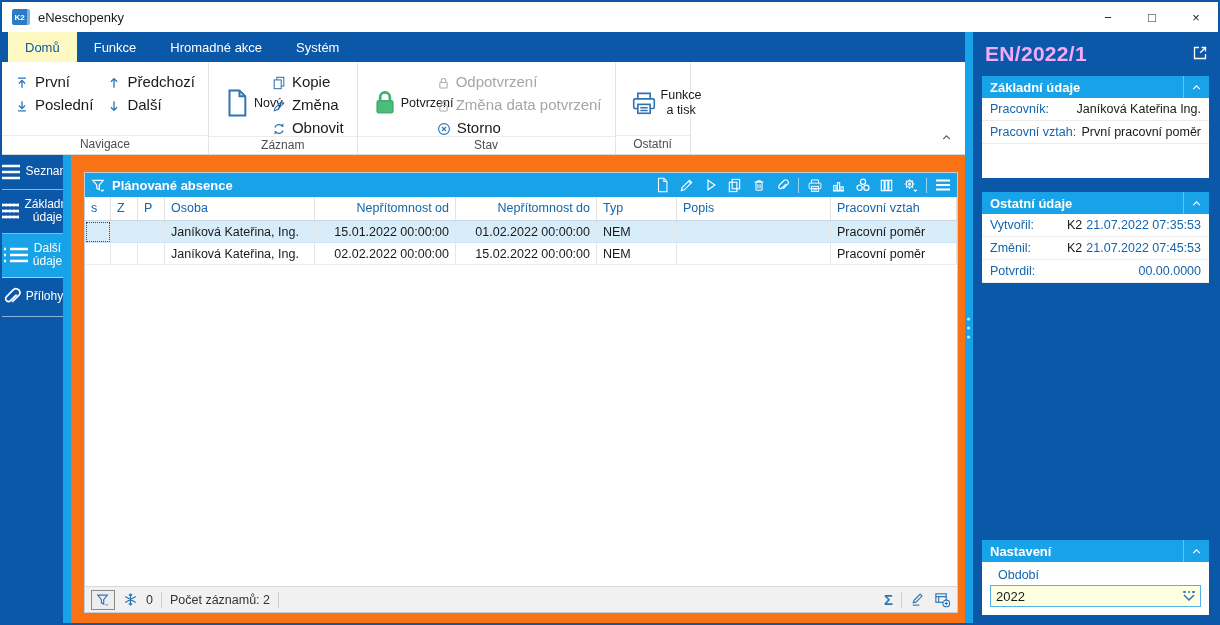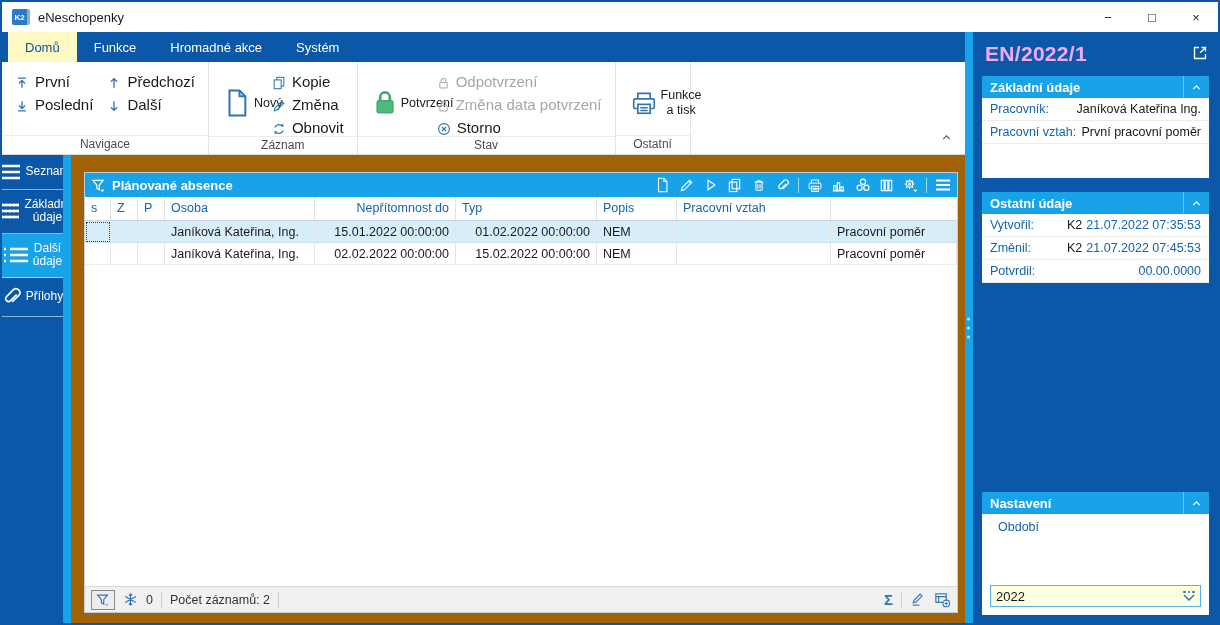--- a/index.html
+++ b/index.html
@@ -45,21 +45,21 @@
   .sidebar { width:61px; background:#0B57A8; display:flex; flex-direction:column; flex:0 0 auto; }
   .side-item { display:flex; flex-direction:row; align-items:center; justify-content:center; gap:4px;
                color:#fff; font-size:12px; text-align:center; line-height:1.12; padding:8px 2px;
                border-bottom:1px solid rgba(255,255,255,0.55); cursor:default; }
   .side-item.active { background:#18A2E8; }
   .side-item .lbl { max-width:58px; }
   .vsplit { width:8px; background:#18A2E8; flex:0 0 auto; position:relative; }
   .vsplit .grip { position:absolute; left:2px; top:50%; transform:translateY(-50%); display:flex; flex-direction:column; gap:6px; }
   .vsplit .grip i { width:3px; height:3px; border-radius:50%; background:#CDEBFA; display:block; }
 
-  .main { flex:1; position:relative; background:#a16207; min-width:0; }
+  .main { flex:1; position:relative; background:#f97316; min-width:0; }
   .gridframe { position:absolute; left:13px; top:17px; right:7px; bottom:10px;
                border:1px solid #C2CFDA; background:#fff; display:flex; flex-direction:column; }
 
   
   .gridtitle { height:24px; background:#18A2E8; display:flex; align-items:center; padding:0 6px; flex:0 0 auto; }
   .gridtitle .gt-text { color:#fff; font-weight:bold; font-size:13px; margin-left:6px; }
   .gt-icons { margin-left:auto; display:flex; align-items:center; gap:7px; }
   .gt-icons .ticon { width:17px; height:17px; display:flex; align-items:center; justify-content:center; }
   .gt-sep { width:1px; height:15px; background:rgba(255,255,255,0.55); }
 
@@ -101,21 +101,21 @@
           border-bottom:1px solid #ECECEC; font-size:12.5px; }
   .prow .plab { color:#1464AE; }
   .prow .pval { color:#1a1a1a; text-align:center; }
   .pval .dt { color:#1464AE; margin-left:4px; }
   .card.zakladni .card-body { min-height:80px; }
   .panel-spacer { flex:1; }
 
   .card.nastaveni { margin-bottom:8px; }
   .nast-body { padding:4px 8px 8px; }
   .nast-label { color:#1464AE; font-size:12.5px; padding:2px 0 3px 8px; }
-  .period-wrap { display:flex; align-items:center; border:1px solid #53B2E8; background:#FFFFE1; height:22px;margin-top:48px; }
+  .period-wrap { display:flex; align-items:center; border:1px solid #53B2E8; background:#FFFFE1; height:22px; }
   .period-input { flex:1; border:none; outline:none; background:transparent; font-family:"Liberation Sans",sans-serif;
                   font-size:13px; color:#1a1a1a; padding:0 5px; min-width:0; }
   .dd-btn { width:22px; height:100%; display:flex; flex-direction:column; align-items:center; justify-content:center; gap:1px; }
   .dd-dots { display:flex; gap:2px; }
   .dd-dots i { width:2.5px; height:2.5px; background:#2E75B6; border-radius:50%; display:block; }
 
   svg { display:block; }
 </style>
 </head>
 <body>
@@ -435,20 +435,21 @@
                     </svg>
                   </span>
               </div>
             </div>
 
             <div class="ghead grid-cols">
               <div class="hc">s</div>
               <div class="hc">Z</div>
               <div class="hc">P</div>
               <div class="hc">Osoba</div>
+              <div class="hc tr-right">Nepřítomnost od</div>
               <div class="hc tr-right">Nepřítomnost do</div>
               <div class="hc">Typ</div>
               <div class="hc">Popis</div>
               <div class="hc">Pracovní vztah</div>
             </div>
 
             <div class="gr sel grid-cols">
               <div class="c focuscell"></div>
               <div class="c"></div>
               <div class="c"></div>

